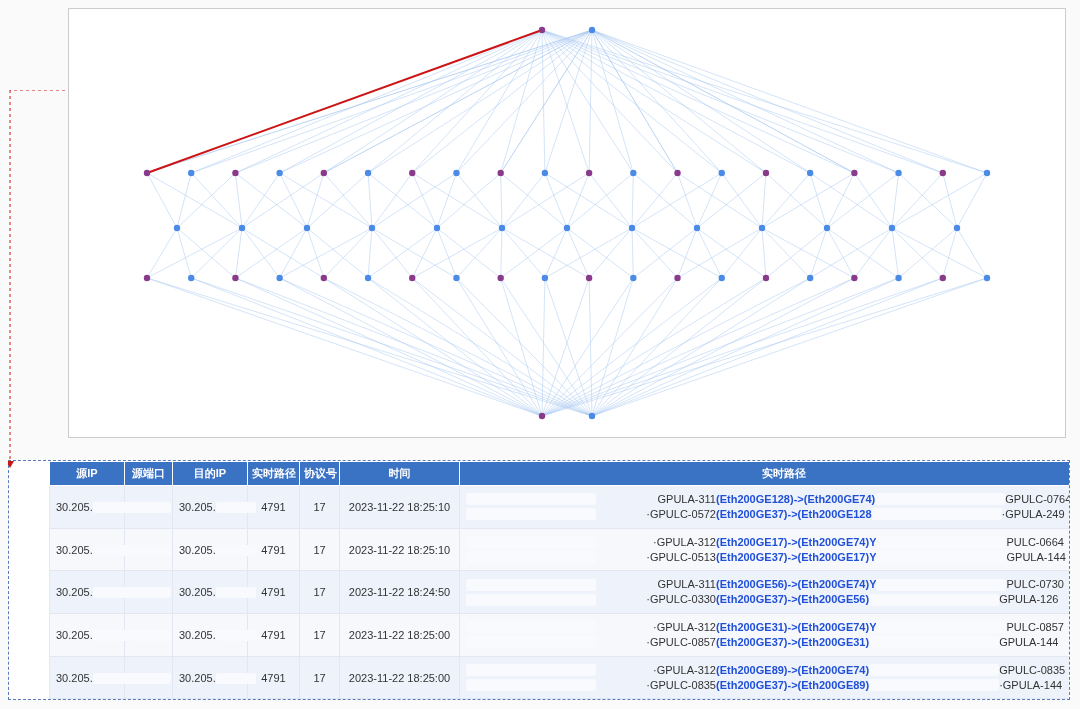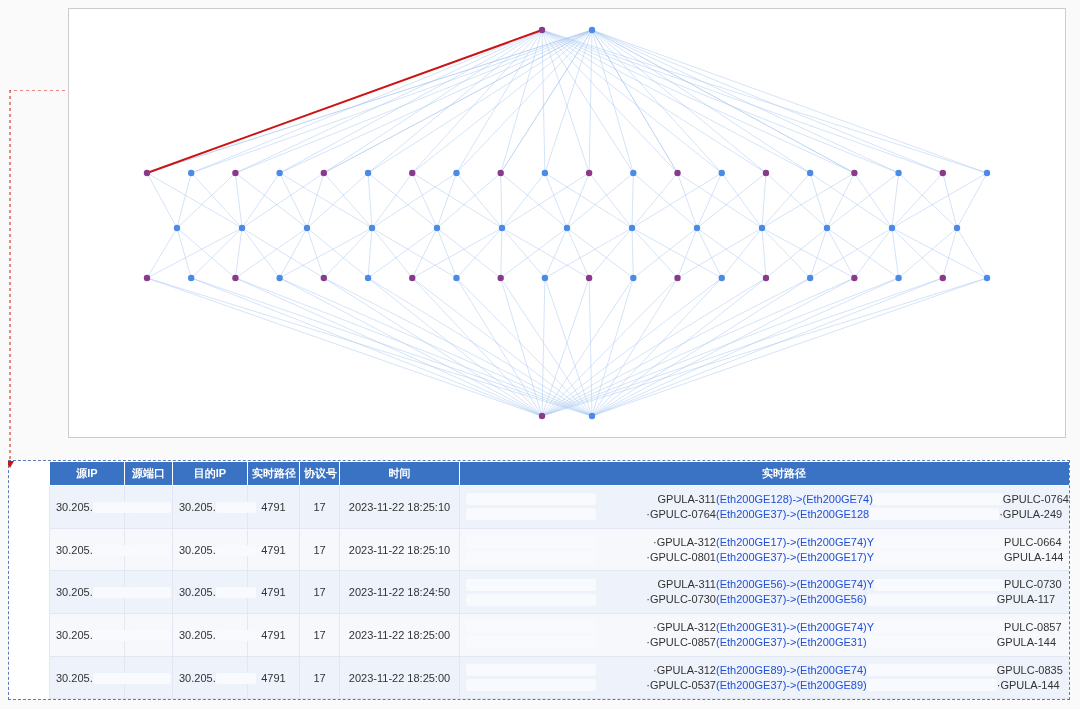--- a/index.html
+++ b/index.html
@@ -78,21 +78,21 @@
     line-height: 1.35;
   }
   .rt-prefix {
     flex: 0 0 120px;
     text-align: right;
     overflow: hidden;
     text-overflow: clip;
   }
   .rt-mid {
     color: #2050d8;
-    font-weight: 400;
+    font-weight: 700;
     text-align: left;
     overflow: hidden;
   }
   .rt-blank {
     flex: 0 0 130px;
     height: 12px;
     background: #f8fafd;
     border-radius: 2px;
   }
   .rt-suffix {
@@ -413,21 +413,21 @@
           <td class="rt-cell">
             <div class="rt-line">
               <span class="rt-blank"></span>
               <span class="rt-prefix">GPULA-311</span>
               <span class="rt-mid">(Eth200GE128)-&gt;(Eth200GE74)</span>
               <span class="rt-blank"></span>
               <span class="rt-suffix">GPULC-0764</span>
             </div>
             <div class="rt-line">
               <span class="rt-blank"></span>
-              <span class="rt-prefix">·GPULC-0764</span>
+              <span class="rt-prefix">·GPULC-0572</span>
               <span class="rt-mid">(Eth200GE37)-&gt;(Eth200GE128</span>
               <span class="rt-blank"></span>
               <span class="rt-suffix">·GPULA-249</span>
             </div>
           </td>
         </tr>
         <tr>
           <td>30.205.<span class="mask"></span></td>
           <td><span class="mask"></span></td>
           <td>30.205.<span class="mask"></span></td>
@@ -437,21 +437,21 @@
           <td class="rt-cell">
             <div class="rt-line">
               <span class="rt-blank"></span>
               <span class="rt-prefix">·GPULA-312</span>
               <span class="rt-mid">(Eth200GE17)-&gt;(Eth200GE74)Y</span>
               <span class="rt-blank"></span>
               <span class="rt-suffix">PULC-0664</span>
             </div>
             <div class="rt-line">
               <span class="rt-blank"></span>
-              <span class="rt-prefix">·GPULC-0801</span>
+              <span class="rt-prefix">·GPULC-0513</span>
               <span class="rt-mid">(Eth200GE37)-&gt;(Eth200GE17)Y</span>
               <span class="rt-blank"></span>
               <span class="rt-suffix">GPULA-144</span>
             </div>
           </td>
         </tr>
         <tr>
           <td>30.205.<span class="mask"></span></td>
           <td><span class="mask"></span></td>
           <td>30.205.<span class="mask"></span></td>
@@ -461,24 +461,24 @@
           <td class="rt-cell">
             <div class="rt-line">
               <span class="rt-blank"></span>
               <span class="rt-prefix">GPULA-311</span>
               <span class="rt-mid">(Eth200GE56)-&gt;(Eth200GE74)Y</span>
               <span class="rt-blank"></span>
               <span class="rt-suffix">PULC-0730</span>
             </div>
             <div class="rt-line">
               <span class="rt-blank"></span>
-              <span class="rt-prefix">·GPULC-0730</span>
+              <span class="rt-prefix">·GPULC-0330</span>
               <span class="rt-mid">(Eth200GE37)-&gt;(Eth200GE56)</span>
               <span class="rt-blank"></span>
-              <span class="rt-suffix">GPULA-117</span>
+              <span class="rt-suffix">GPULA-126</span>
             </div>
           </td>
         </tr>
         <tr>
           <td>30.205.<span class="mask"></span></td>
           <td><span class="mask"></span></td>
           <td>30.205.<span class="mask"></span></td>
           <td>4791</td>
           <td>17</td>
           <td>2023-11-22 18:25:00</td>
@@ -509,21 +509,21 @@
           <td class="rt-cell">
             <div class="rt-line">
               <span class="rt-blank"></span>
               <span class="rt-prefix">·GPULA-312</span>
               <span class="rt-mid">(Eth200GE89)-&gt;(Eth200GE74)</span>
               <span class="rt-blank"></span>
               <span class="rt-suffix">GPULC-0835</span>
             </div>
             <div class="rt-line">
               <span class="rt-blank"></span>
-              <span class="rt-prefix">·GPULC-0537</span>
+              <span class="rt-prefix">·GPULC-0835</span>
               <span class="rt-mid">(Eth200GE37)-&gt;(Eth200GE89)</span>
               <span class="rt-blank"></span>
               <span class="rt-suffix">·GPULA-144</span>
             </div>
           </td>
         </tr>
       </tbody>
   </table>
 </div>
 

